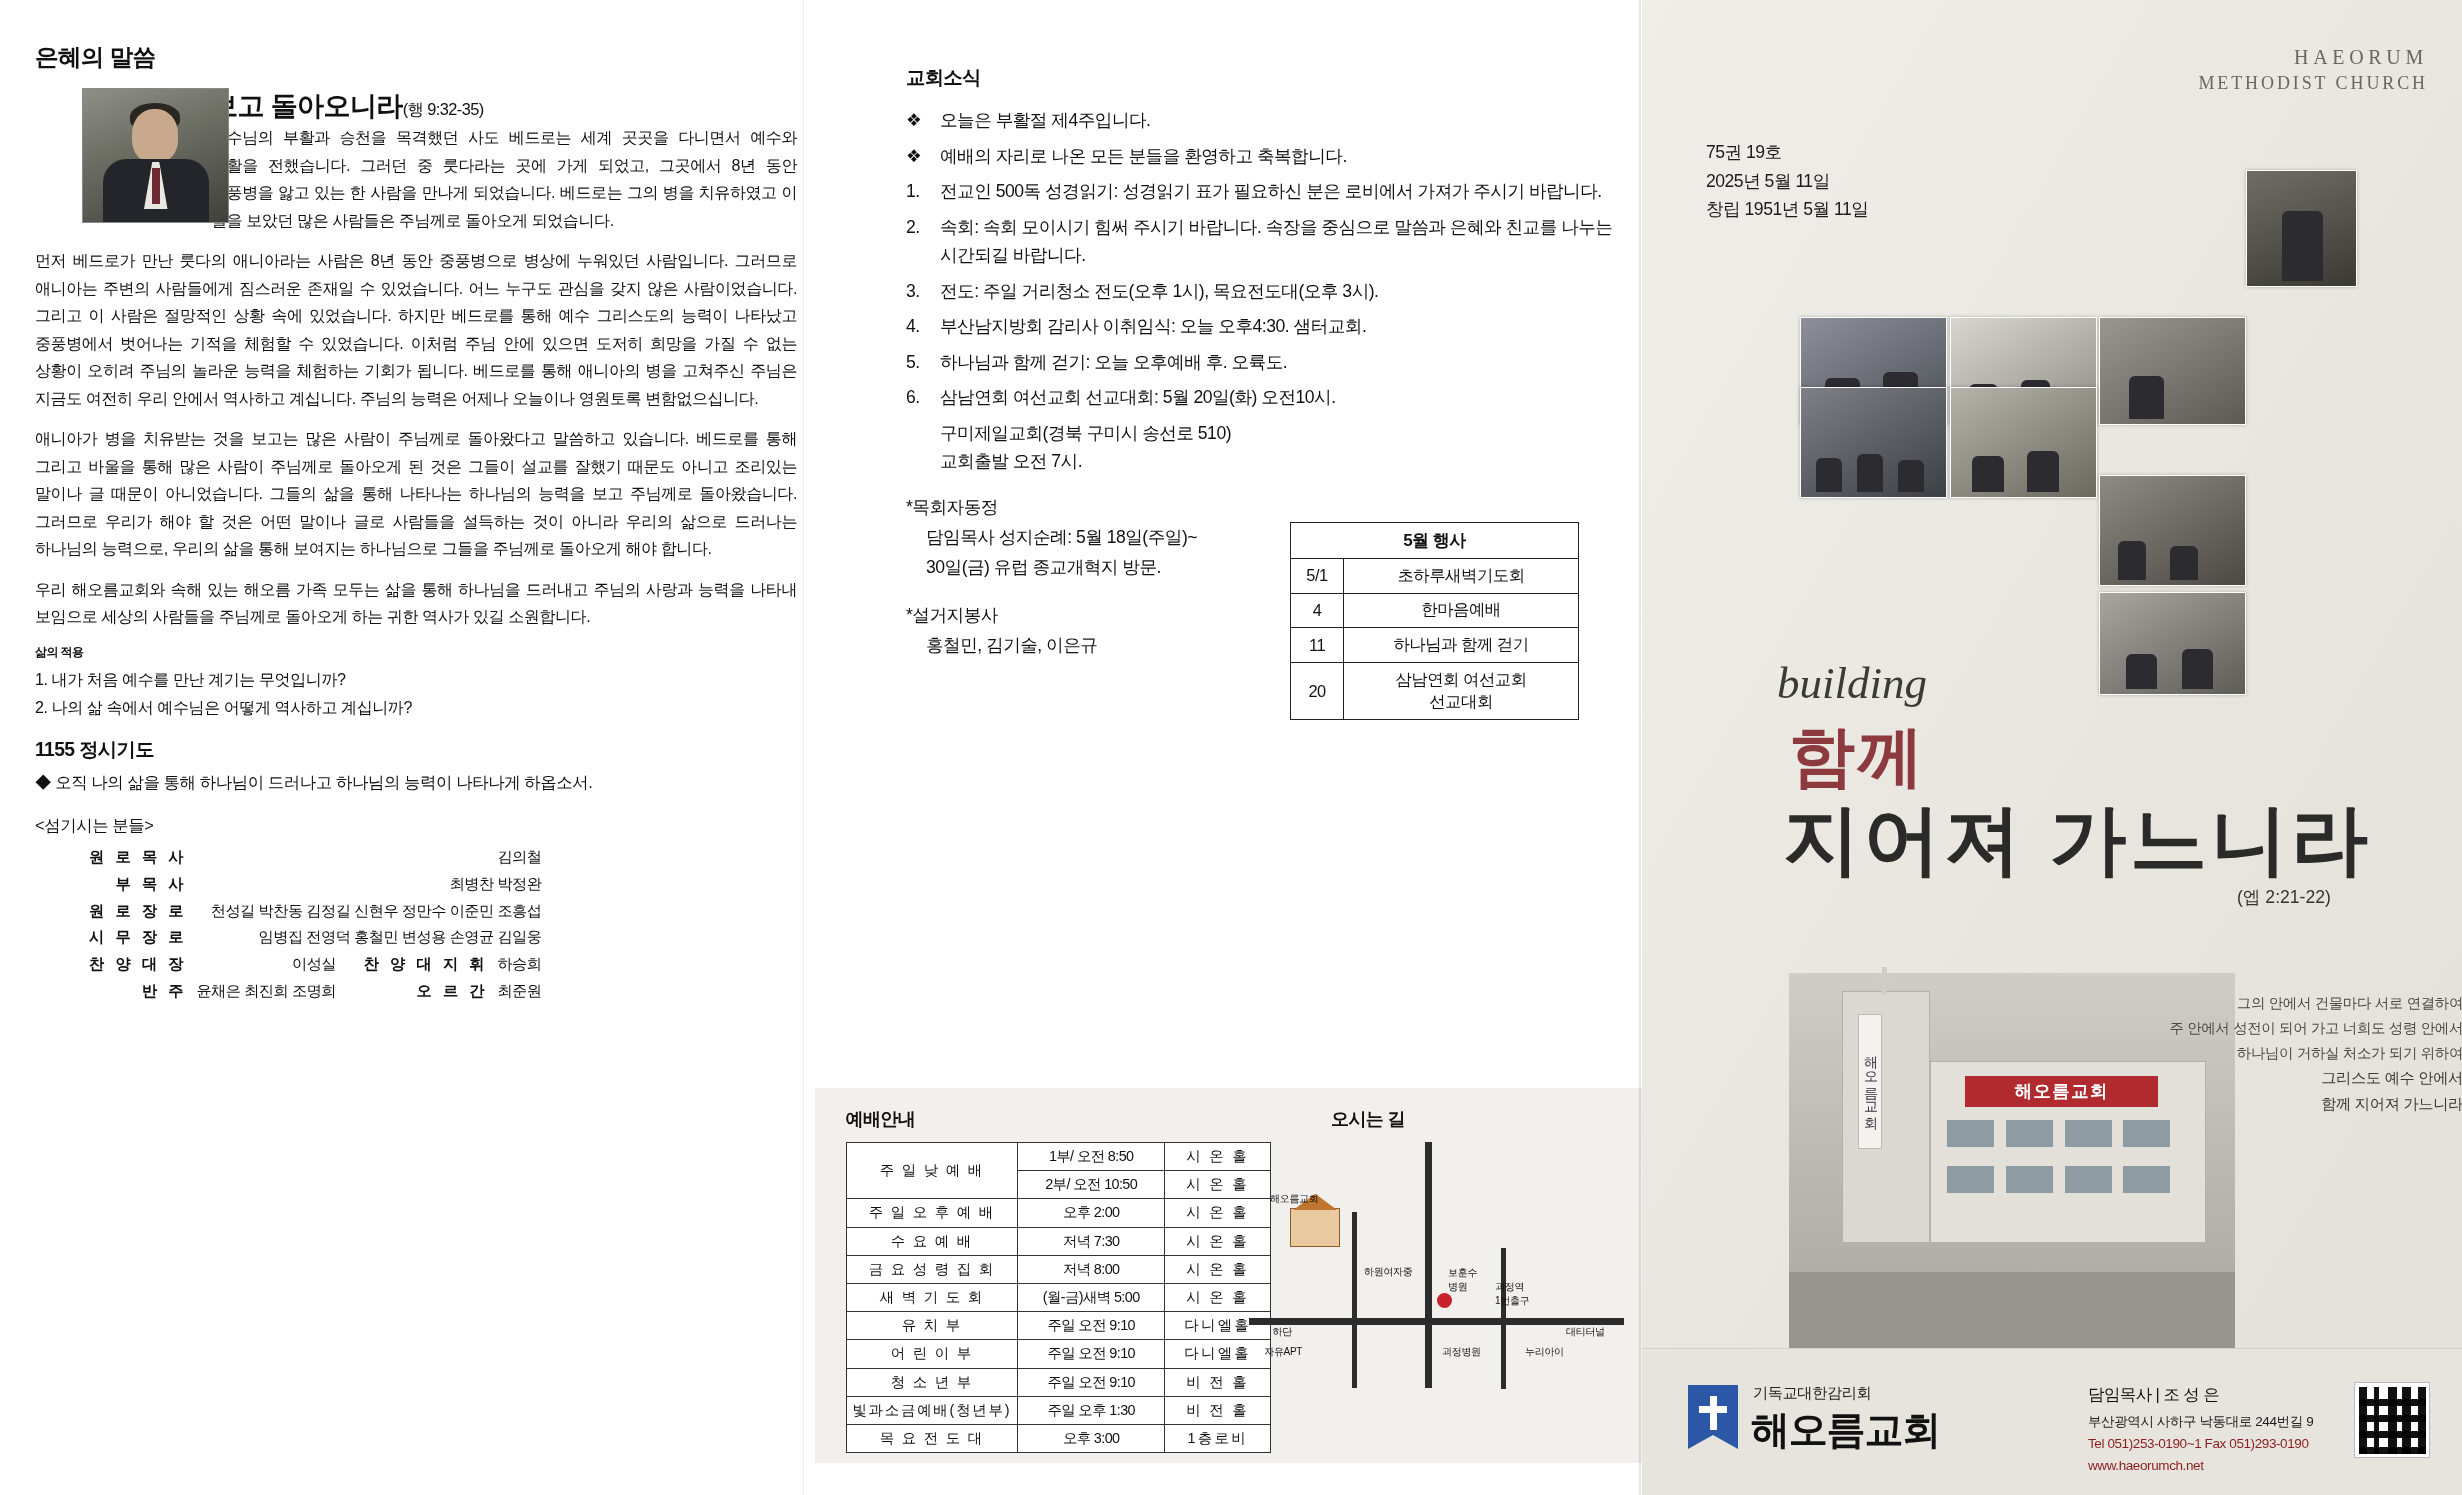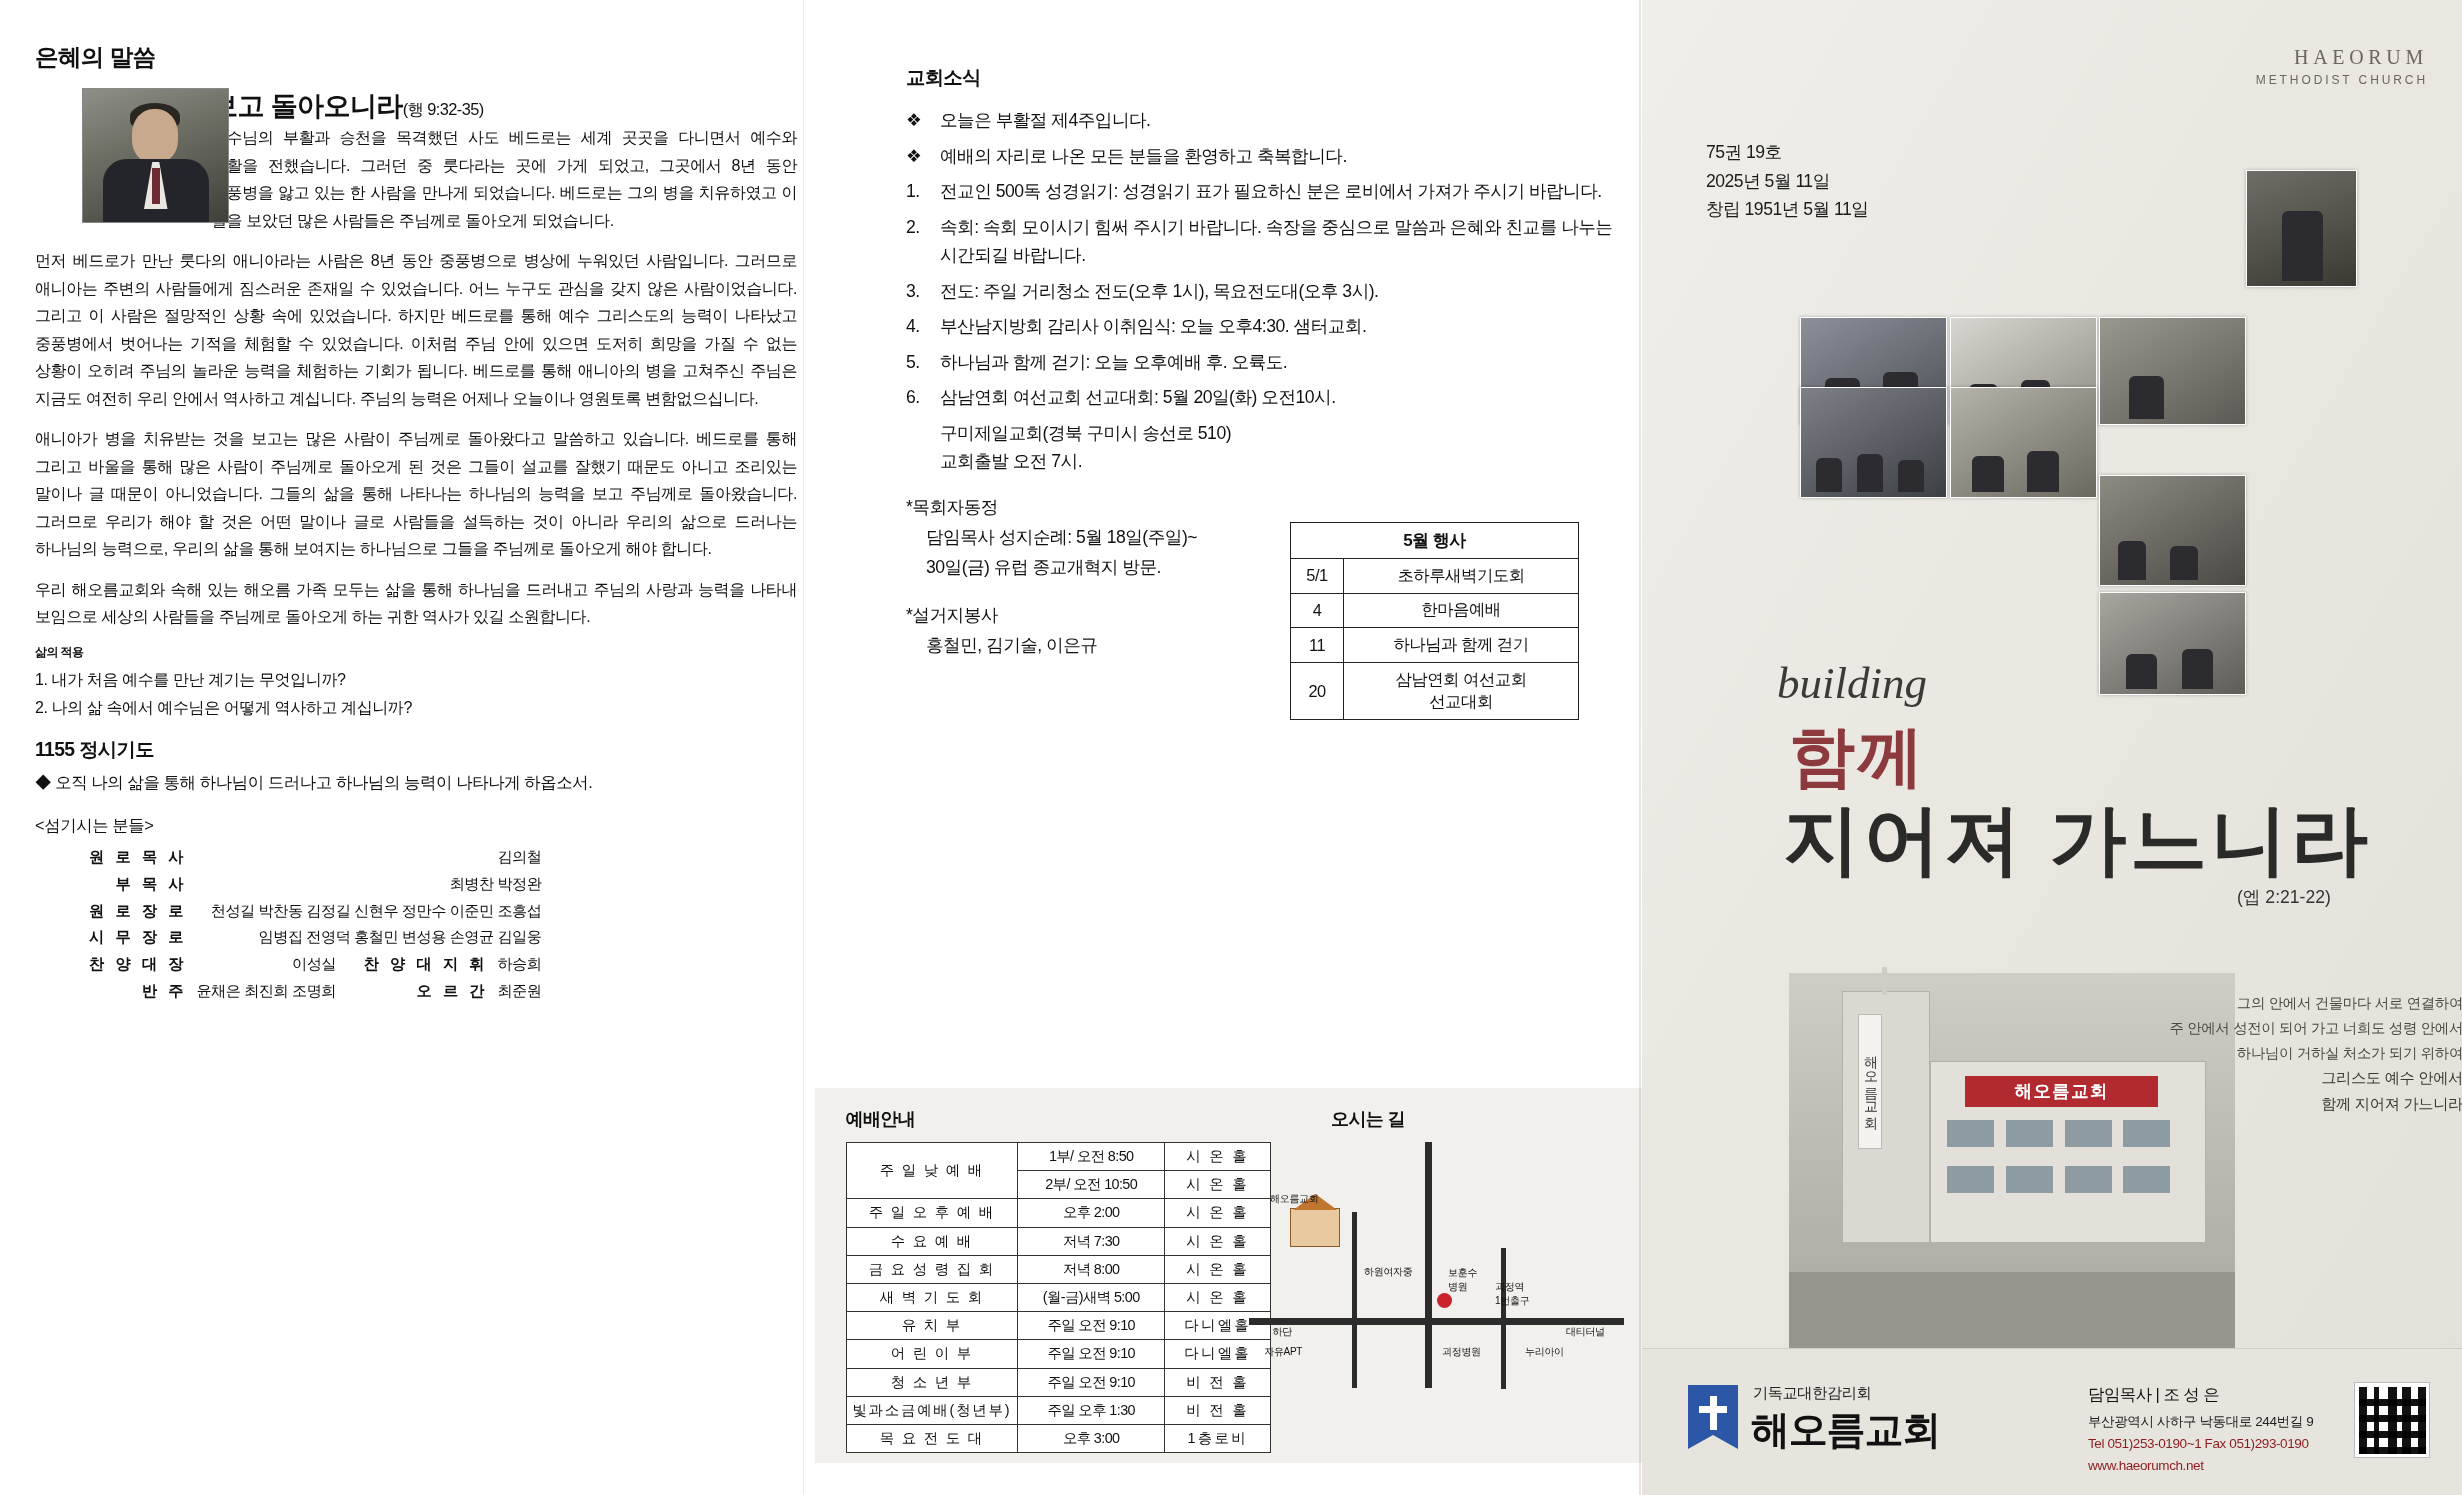--- a/index.html
+++ b/index.html
@@ -125,21 +125,21 @@
   }
   .map .pin { position:absolute; width:15.2px; height:15.2px; border-radius:50% 50% 50% 50%; background:#c8232c; }
 
   
   .col-right {
     position:absolute; left:1642px; top:0; width:821px; height:1495px;
     background:linear-gradient(120deg,#efeee9 0%,#e9e7e0 45%,#e2e0d8 100%);
   }
   .brand-en { position:absolute; right:35px; top:46px; text-align:right; }
   .brand-en .l1 { font-family:"Liberation Serif", serif; font-size:20px; letter-spacing:4.7px; color:#6b665e; }
-  .brand-en .l2 { font-family:Liberation Sans, sans-serif; font-size:12px; letter-spacing:2.9px; color:#6b665e; margin-top:3.5px;}
+  .brand-en .l2 { font-family:Liberation Serif, serif; font-size:18px; letter-spacing:2.9px; color:#6b665e; margin-top:3.5px;}
 
   .issue { position:absolute; left:64px; top:138px; font-size:17.6px; line-height:1.62; letter-spacing:-0.5px; color:#1b1b1b;}
 
   
   .ph { position:absolute; border:1.8px solid #fff; box-shadow:0 0 3.5px rgba(0,0,0,.25); overflow:hidden;}
   .ph.p1 { left:604px; top:170px; width:111px; height:117px; background:linear-gradient(160deg,#6f6e66,#3a3a33); }
   .ph.p2 { left:158px; top:317px; width:147px; height:108px; background:linear-gradient(150deg,#8d9099,#4c5056); }
   .ph.p3 { left:308px; top:317px; width:147px; height:108px; background:linear-gradient(150deg,#d8d6d0,#8f8c84); }
   .ph.p4 { left:457px; top:317px; width:147px; height:108px; background:linear-gradient(150deg,#9a978f,#5c5a54); }
   .ph.p5 { left:158px; top:387px; width:147px; height:111px; background:linear-gradient(150deg,#7d8087,#3c3f44); }

